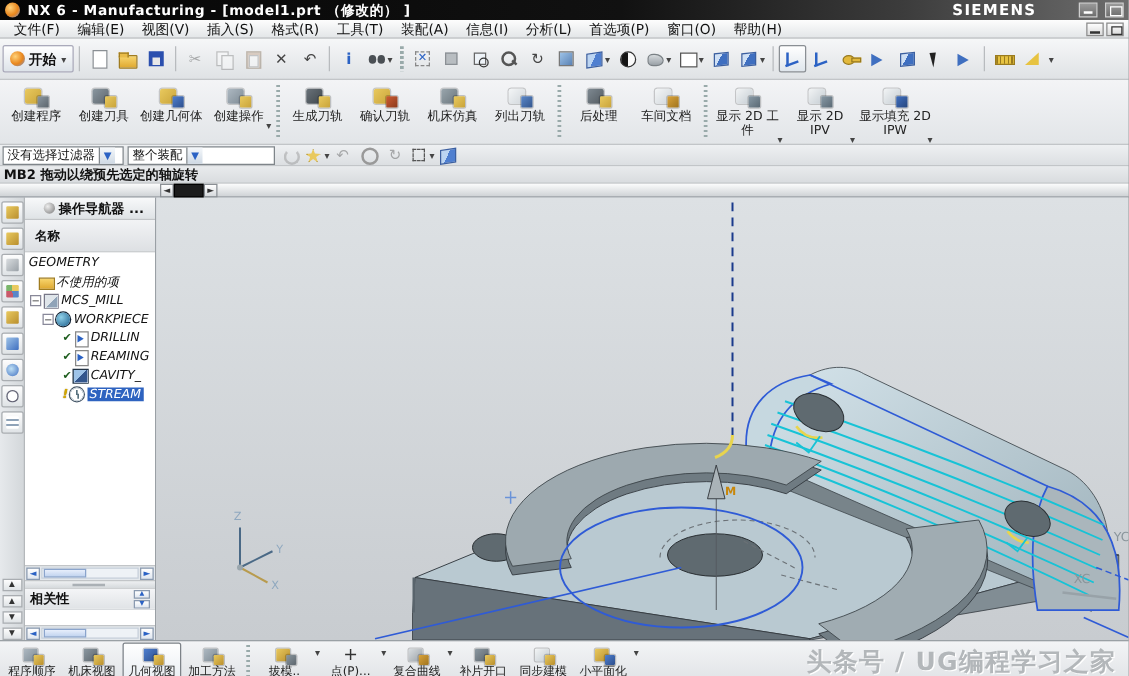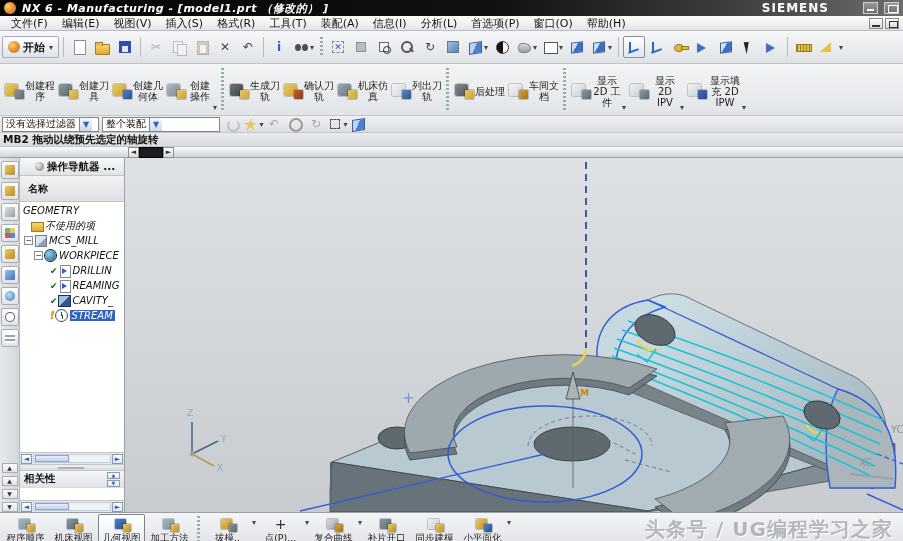--- a/index.html
+++ b/index.html
@@ -6,21 +6,21 @@
   *{box-sizing:border-box;}
   #app{position:relative;width:903px;height:541px;overflow:hidden;
        font-family:"DejaVu Sans","Liberation Sans",sans-serif;font-size:11px;color:#111;
        background:#d9dcdf;user-select:none;}
   
   .titlebar{height:16px;display:flex;align-items:center;padding:0 4px;gap:6px;
      background:linear-gradient(to right,#050505 0%,#111 55%,#3c3c3c 80%,#6d6d6d 100%);
      color:#fff;font-size:11px;font-weight:bold;}
   .nx-logo{width:12px;height:12px;border-radius:50%;
      background:radial-gradient(circle at 35% 35%,#ffd27a,#e8851c 55%,#7a93c9 95%);flex:none;}
-  .titlebar .title{flex:1;white-space:nowrap;overflow:hidden;letter-spacing:.5px;font-style:italic;}
+  .titlebar .title{flex:1;white-space:nowrap;overflow:hidden;letter-spacing:.5px;}
   .brand{font-size:12px;letter-spacing:1px;margin-right:28px;}
   .winbtn{width:15px;height:12px;border:1px solid #cfcfcf;background:linear-gradient(#9a9a9a,#6e6e6e);
      position:relative;flex:none;}
   .winbtn.min::after{content:"";position:absolute;left:3px;right:3px;bottom:2px;height:2px;background:#fff;}
   .winbtn.rest::after{content:"";position:absolute;left:3px;top:2px;width:8px;height:6px;border:1px solid #fff;}
   
   .menubar{height:15px;display:flex;align-items:center;padding:0 4px;gap:0;
      background:linear-gradient(#fdfdfd,#e3e6e8);border-bottom:1px solid #b9bcbe;}
   .menu-item{padding:0 7px;white-space:nowrap;cursor:default;}
   .menubar .spacer{flex:1;}
@@ -86,21 +86,21 @@
   .g-angle::before{content:"";position:absolute;left:2px;top:3px;width:0;height:0;
      border-left:11px solid transparent;border-bottom:10px solid #e7c341;}
   .g-refresh::before{content:"";position:absolute;left:3px;top:3px;width:9px;height:9px;border:2px solid #888;border-radius:50%;border-top-color:transparent;}
   .g-star::before{content:"";position:absolute;left:2px;top:3px;width:10px;height:9px;background:#e9c95e;border:1px solid #a08326;
      clip-path:polygon(50% 0,62% 35%,100% 38%,70% 60%,82% 100%,50% 75%,18% 100%,30% 60%,0 38%,38% 35%);}
   .g-noentry::before{content:"";position:absolute;left:2px;top:2px;width:10px;height:10px;border:2px solid #999;border-radius:50%;}
   .g-rectsel::before{content:"";position:absolute;inset:3px;border:1px dashed #555;}
   
   .tb2{height:52px;display:flex;align-items:stretch;padding:1px 2px;
      background:linear-gradient(#f3f4f6,#e2e5e8);border-bottom:1px solid #c2c5c8;}
-  .cam-btn{width:54px;display:flex;align-items:center;padding-top:3px;
+  .cam-btn{width:54px;display:flex;flex-direction:column;align-items:center;padding-top:3px;
      border:1px solid transparent;border-radius:2px;font-size:10px;line-height:11px;text-align:center;color:#222;}
   .cam-ic{width:22px;height:17px;position:relative;margin-bottom:2px;flex:none;}
   .cam-ic::before{content:"";position:absolute;left:2px;top:2px;width:13px;height:12px;border-radius:2px;
      background:linear-gradient(135deg,var(--c1,#e9c95e),var(--c1b,#c9a43a));box-shadow:0 0 0 1px rgba(0,0,0,.18);}
   .cam-ic::after{content:"";position:absolute;right:1px;bottom:0;width:9px;height:9px;border-radius:1px;
      background:linear-gradient(135deg,var(--c2,#5a87c9),var(--c2b,#33568d));box-shadow:0 0 0 1px rgba(0,0,0,.2);}
   .tb2 .sep{height:44px;align-self:center;}
   .camcaret{font-size:8px;color:#444;align-self:flex-end;margin-top:-4px;}
   
   .selbar{height:17px;display:flex;align-items:center;gap:3px;padding:0 2px;

